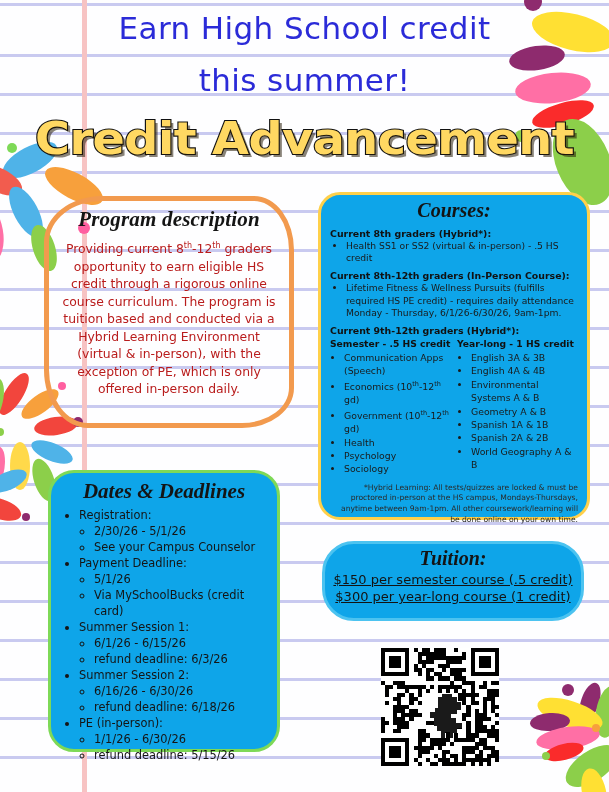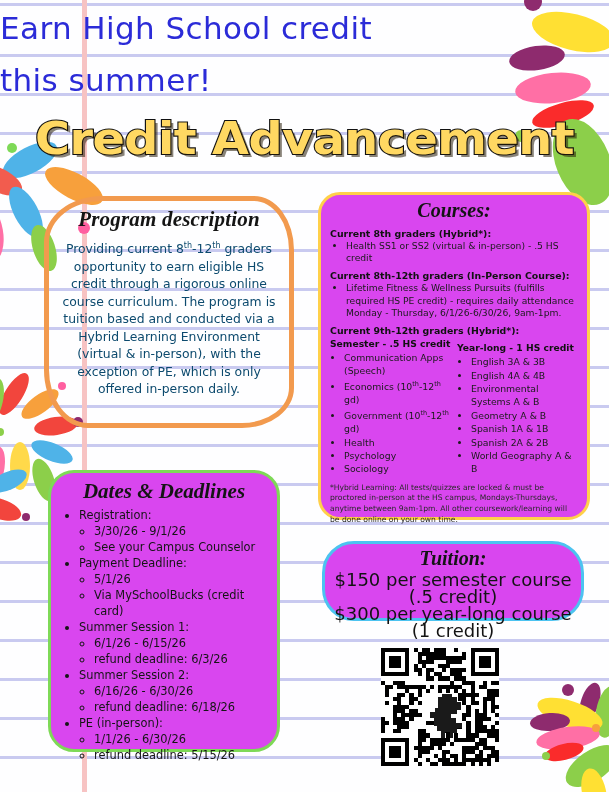--- a/index.html
+++ b/index.html
@@ -27,20 +27,21 @@
     width: 5px;
     background: #f7c3c3;
   }
 
   
   .splat { position: absolute; pointer-events: none; }
 
   
   #header { position: absolute; top: 0; left: 0; width: 609px; z-index: 5; }
   .hdr-line {
+    text-align: center;
     color: #2b2bd8;
     font-family: "DejaVu Sans", sans-serif;
     font-size: 31px;
     font-weight: 400;
     letter-spacing: 0.4px;
   }
   #hdr1 { margin-top: 10px; }
   #hdr2 { margin-top: 16px; }
   #big-title {
     text-align: center;
@@ -52,21 +53,21 @@
     color: #ffd862;
     -webkit-text-stroke: 2.2px #111;
     paint-order: stroke fill;
     text-shadow: 3px 3px 0 rgba(40,30,10,.55);
     transform: scaleX(1.06);
   }
 
   
   .box {
     position: absolute;
-    background: #d946ef;
+    background: #0ea5e9;
     z-index: 6;
   }
   .box-title {
     text-align: center;
     font-family: Liberation Serif, serif;
     font-weight: 600;
     font-style: italic;
     color: #141414;
   }
 
@@ -77,21 +78,21 @@
     border: 5px solid #f29a4e;
     border-radius: 58px 40px 52px 44px / 46px 54px 40px 58px;
     padding: 6px 8px 0 8px;
     background: transparent;
   }
   #program-title { font-size: 21px; margin-bottom: 5px; letter-spacing: .2px; }
   #program-text {
     text-align: center;
     font-size: 12.4px;
     line-height: 17.5px;
-    color: #0c4a6e;
+    color: #b91c1c;
     font-family: "DejaVu Sans", sans-serif;
   }
   #program-text sup { font-size: 8px; }
 
   
   #courses-box {
     left: 318px; top: 192px;
     width: 272px; height: 328px;
     border: 3px solid #ffd04a;
     border-radius: 22px;
@@ -103,35 +104,35 @@
     margin-top: 6px;
     font-family: "DejaVu Sans", sans-serif;
   }
   .c-head:first-of-type { margin-top: 1px; }
   ul.c-list { list-style: disc; margin: 1px 0 0 16px; }
   ul.c-list li {
     font-size: 9.2px; line-height: 12.2px; color: #1a1a1a;
     margin-bottom: 0px;
     font-family: "DejaVu Sans", sans-serif;
   }
-  #two-col { display: flex; gap: 6px; margin-top: 2px; align-items: flex-end; }
+  #two-col { display: flex; gap: 6px; margin-top: 2px; }
   #two-col > div { flex: 1; }
   .col-head {
     font-size: 9.2px; font-weight: 700; color: #111;
     font-family: "DejaVu Sans", sans-serif;
   }
   ul.col-list { list-style: disc; margin: 2px 0 0 14px; }
   ul.col-list li {
     font-size: 9.3px; line-height: 13.4px; color: #1a1a1a;
     font-family: "DejaVu Sans", sans-serif;
   }
   ul.col-list li sup, ul.c-list li sup { font-size: 6.5px; }
   #courses-note {
     margin-top: 7px;
-    text-align: left;
+    text-align: right;
     font-size: 7.6px; line-height: 10.6px;
     color: #2a2a2a;
     font-family: "DejaVu Sans", sans-serif;
   }
 
   
   #dates-box {
     left: 48px; top: 470px;
     width: 232px; height: 282px;
     border: 3.5px solid #7ed957;
@@ -154,22 +155,23 @@
   #tuition-box {
     left: 322px; top: 541px;
     width: 262px; height: 80px;
     border: 3.5px solid #4cc3f0;
     border-radius: 32px;
     padding: 3px 8px 0 8px;
   }
   #tuition-title { font-size: 20px; margin-bottom: 1px; }
   .t-line {
     text-align: center;
-    font-size: 18px; line-height: 17px; color: #131313;
-    font-family: "DejaVu Sans", sans-serif;
+    font-size: 13px; line-height: 17px; color: #131313;
+    font-family: "DejaVu Sans", sans-serif;
+    text-decoration: underline;
   }
 
   
   #qr-wrap { position: absolute; left: 381px; top: 648px; width: 118px; height: 118px; z-index: 6; }
 </style>
 </head>
 <body>
 
 <div id="paper"></div>
 <div id="margin-line"></div>
@@ -300,21 +302,21 @@
     </div>
   </div>
 
   <div id="courses-note">*Hybrid Learning: All tests/quizzes are locked &amp; must be proctored in-person at the HS campus, Mondays-Thursdays, anytime between 9am-1pm. All other coursework/learning will be done online on your own time.</div>
 </div>
 
 <div class="box" id="dates-box">
   <div class="box-title" id="dates-title">Dates &amp; Deadlines</div>
   <ul class="d-list" id="dates-list">
       <li><span>Registration:</span><ul class="d-sub">
-          <li>3/30/26 - 9/1/26</li>
+          <li>2/30/26 - 5/1/26</li>
           <li>See your Campus Counselor</li>
         </ul></li>
       <li><span>Payment Deadline:</span><ul class="d-sub">
           <li>5/1/26</li>
           <li>Via MySchoolBucks (credit card)</li>
         </ul></li>
       <li><span>Summer Session 1:</span><ul class="d-sub">
           <li>6/1/26 - 6/15/26</li>
           <li>refund deadline: 6/3/26</li>
         </ul></li>

